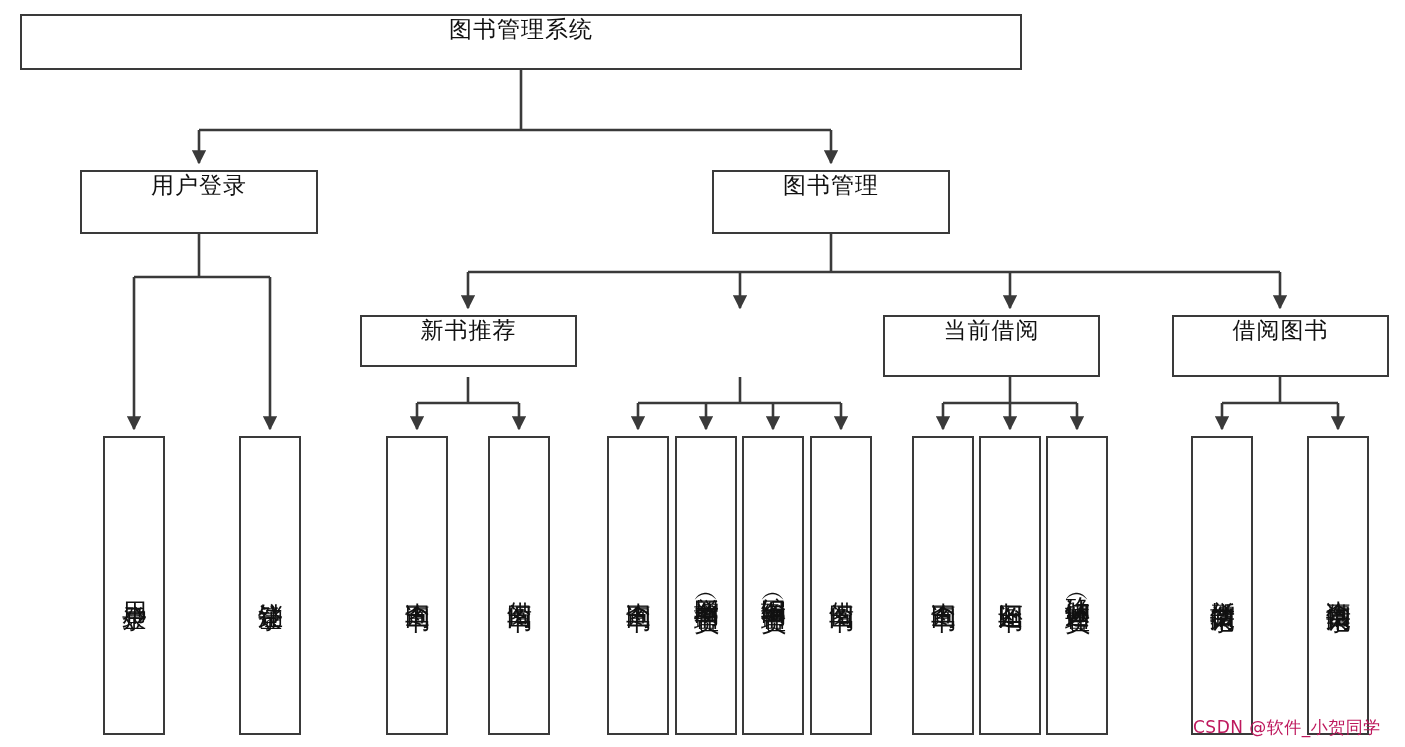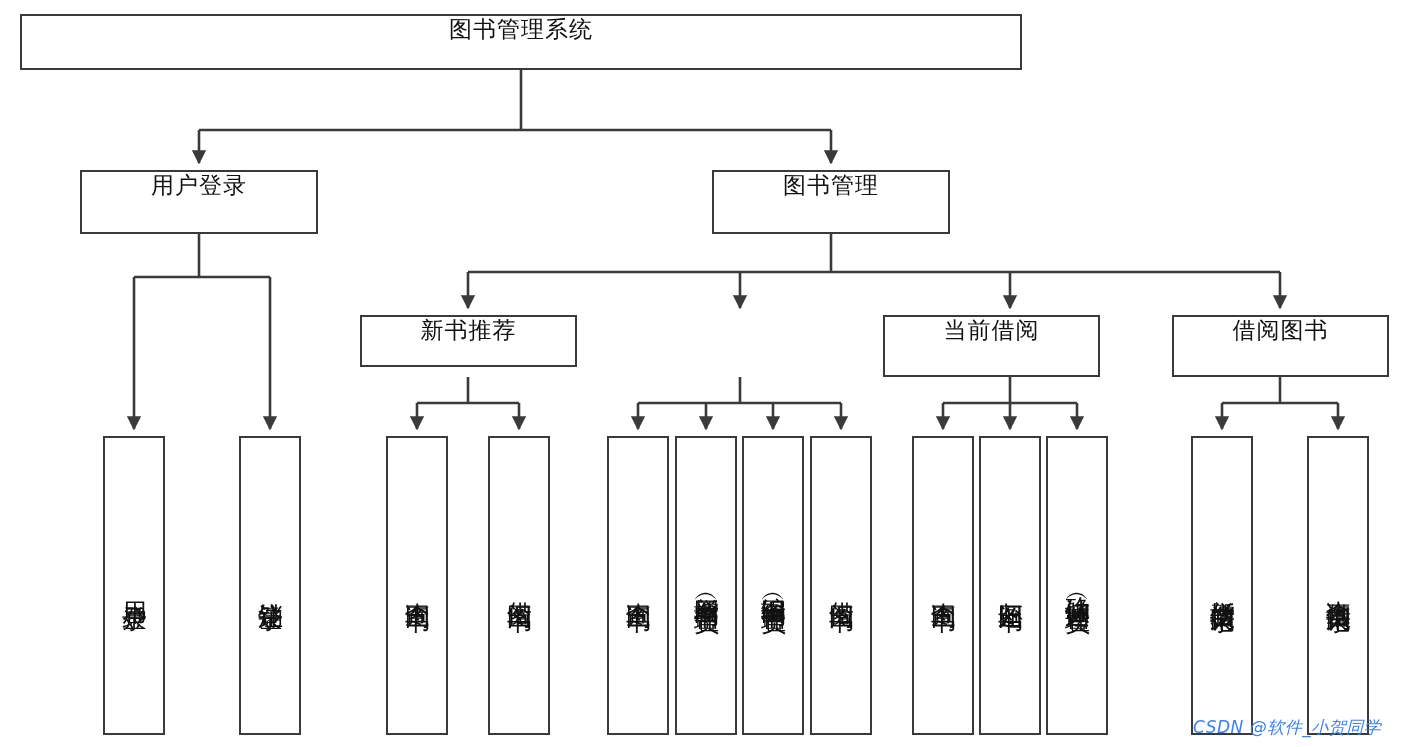--- a/index.html
+++ b/index.html
@@ -54,27 +54,26 @@
     writing-mode:vertical-rl;
     text-orientation:upright;
     font-size:25px;
     line-height:1.12;
     letter-spacing:2px;
     max-height:268px;
     white-space:nowrap;
   }
   .watermark{
     position:absolute;
-    color:#3b82f6;
+    color:#be185d;
     font-size:17px;
     letter-spacing:0.5px;
     z-index:5;
     white-space:nowrap;
     user-select:none;
-    font-style:italic;
   }
 </style>
 </head>
 <body>
 
 <div id="diagram">
 
   <svg id="edges" viewBox="0 0 1405 747" xmlns="http://www.w3.org/2000/svg">
     <defs>
       <marker id="arrow" viewBox="0 0 10 10" refX="9" refY="5" markerWidth="5.5" markerHeight="5.5" orient="auto-start-reverse">

